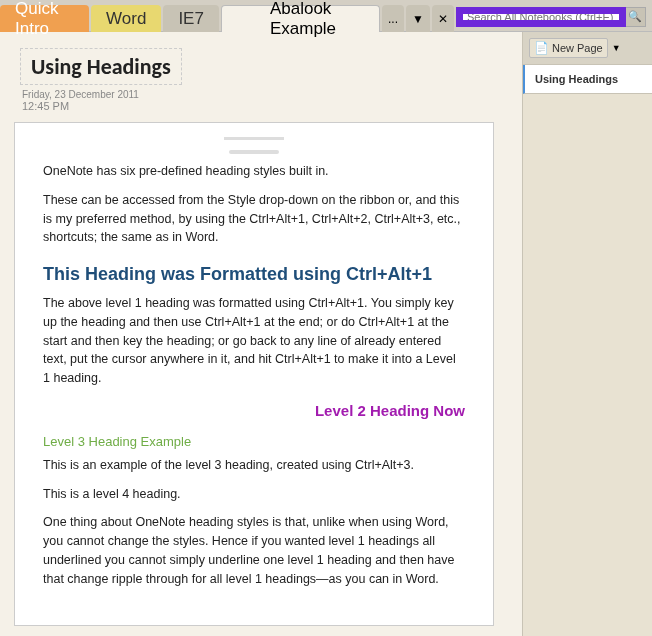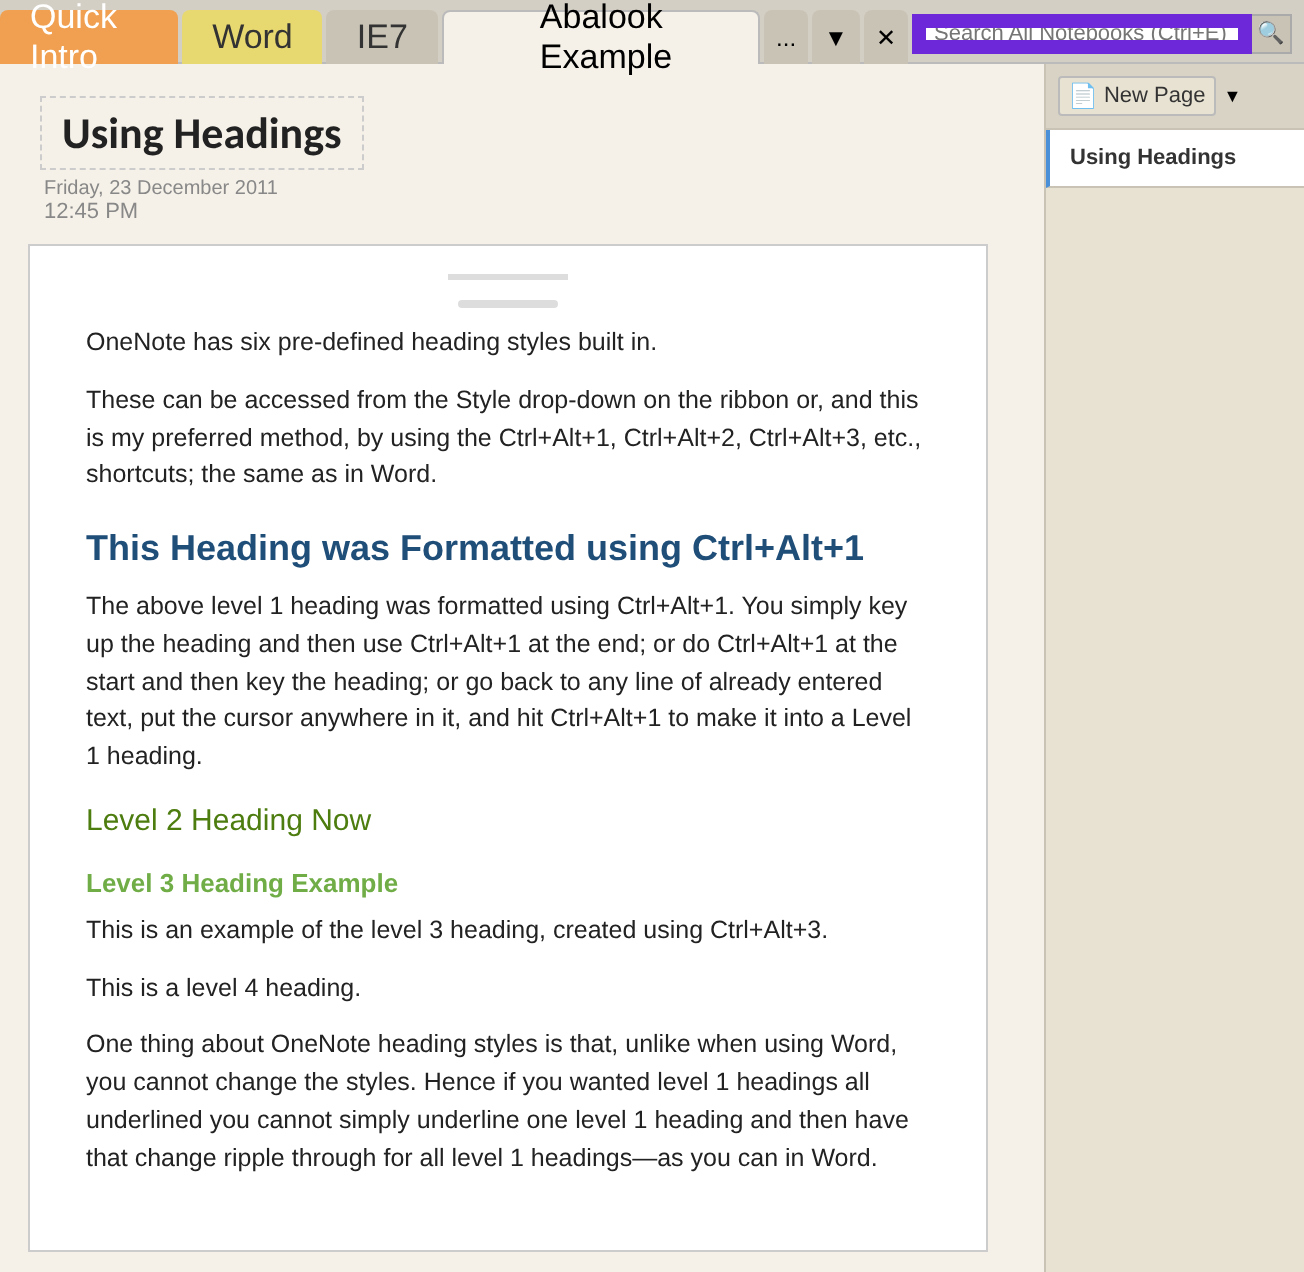--- a/index.html
+++ b/index.html
@@ -141,27 +141,28 @@
     .para { margin-bottom: 10px; }
 
     .h1 {
       font-size: 18px;
       font-weight: bold;
       color: #1f4e79;
       margin: 14px 0 6px 0;
     }
     .h2 {
       font-size: 15px;
-      font-weight: normal;
-      color: #4d7c0f;
+      font-weight: bold;
+      color: #a21caf;
       margin: 12px 0 4px 0;
+      text-align: right;
     }
     .h3 {
       font-size: 13px;
-      font-weight: bold;
+      font-weight: normal;
       color: #70ad47;
       margin: 10px 0 4px 0;
     }
     .h4 {
       font-size: 13px;
       font-style: italic;
       font-weight: bold;
       color: #2e75b6;
       margin: 10px 0 4px 0;
     }

